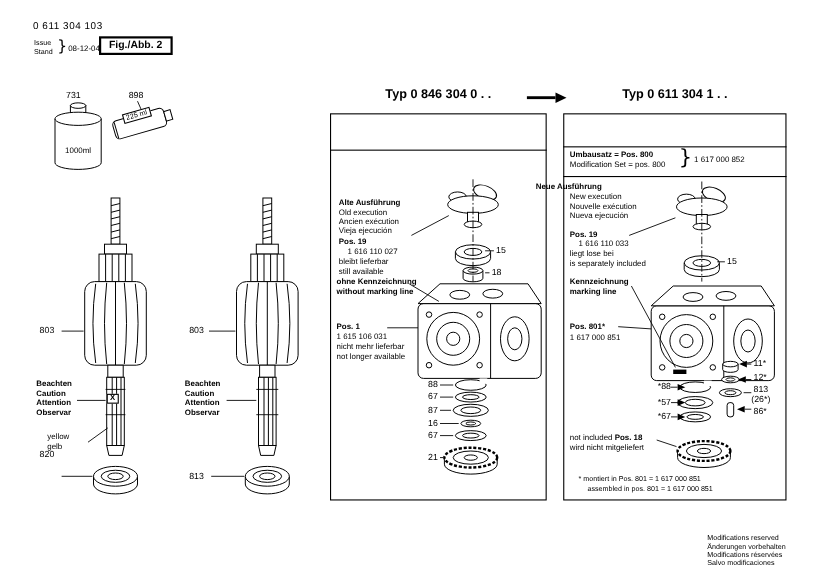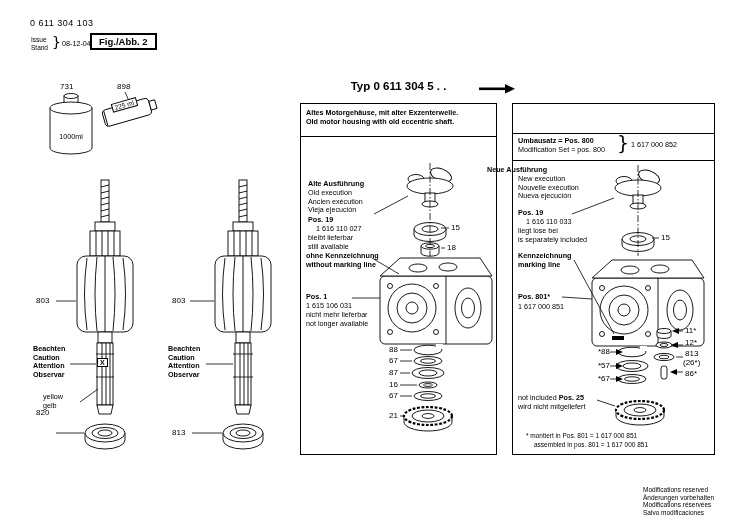--- a/index.html
+++ b/index.html
@@ -237,29 +237,28 @@
   <div class="abs t7 b pre" style="left:168px;top:345px">Beachten
 Caution
 Attention
 Observar</div>
   <div class="abs xbox" style="left:97px;top:358px">X</div>
   <div class="abs t7 pre" style="left:43px;top:393px">yellow
 gelb</div>
   <div class="abs t8" style="left:36px;top:408px">820</div>
   <div class="abs t8" style="left:172px;top:428px">813</div>
 
-  <div class="abs t11 b ctr" style="left:300px;top:80px;width:197px">Typ 0 611 304 5 . .</div>
+  <div class="abs t11 b ctr" style="left:300px;top:80px;width:197px">Typ 0 846 304 0 . .</div>
+  <div class="abs t11 b ctr" style="left:512px;top:80px;width:203px">Typ 0 611 304 1 . .</div>
   <div class="panel" style="left:300px;top:103px;width:197px;height:352px"></div>
   <div class="panel" style="left:512px;top:103px;width:203px;height:352px"></div>
   <div class="hline" style="left:300px;top:136px;width:197px"></div>
   <div class="hline" style="left:512px;top:133px;width:203px"></div>
   <div class="hline" style="left:512px;top:160px;width:203px"></div>
 
-  <div class="abs t7 b pre" style="left:306px;top:109px;width:188px">Altes Motorgehäuse, mit alter Exzenterwelle.
-Old motor housing with old eccentric shaft.</div>
   <div class="abs t7 b" style="left:308px;top:180px">Alte Ausführung</div>
   <div class="abs t7 pre" style="left:308px;top:189px">Old execution
 Ancien exécution
 Vieja ejecución</div>
   <div class="abs t7 b" style="left:308px;top:216px">Pos. 19</div>
   <div class="abs t7" style="left:316px;top:225px">1 616 110 027</div>
   <div class="abs t7 pre" style="left:308px;top:234px">bleibt lieferbar
 still available</div>
   <div class="abs t8" style="left:451px;top:223px">15</div>
   <div class="abs t8" style="left:447px;top:243px">18</div>
@@ -295,21 +294,21 @@
   <div class="abs t7" style="left:518px;top:303px">1 617 000 851</div>
   <div class="abs t8 rgt" style="left:592px;top:347px;width:18px">*88</div>
   <div class="abs t8 rgt" style="left:592px;top:361px;width:18px">*57</div>
   <div class="abs t8 rgt" style="left:592px;top:374px;width:18px">*67</div>
   <div class="abs t8" style="left:685px;top:326px">11*</div>
   <div class="abs t8" style="left:685px;top:338px">12*</div>
   <div class="abs t8" style="left:685px;top:349px">813</div>
   <div class="abs t8" style="left:683px;top:358px">(26*)</div>
   <div class="abs t8" style="left:685px;top:369px">86*</div>
   <div class="abs t7" style="left:518px;top:394px">
-    <span>not included </span><span class="b">Pos. 25</span>
+    <span>not included </span><span class="b">Pos. 18</span>
   </div>
   <div class="abs t7" style="left:518px;top:403px">wird nicht mitgeliefert</div>
   <div class="abs t6" style="left:526px;top:432px">* montiert in Pos. 801 = 1 617 000 851</div>
   <div class="abs t6" style="left:534px;top:441px">assembled in pos. 801 = 1 617 000 851</div>
 
   <div class="abs t6 pre" style="left:643px;top:486px">Modifications reserved
 Änderungen vorbehalten
 Modifications réservées
 Salvo modificaciones</div>
 

